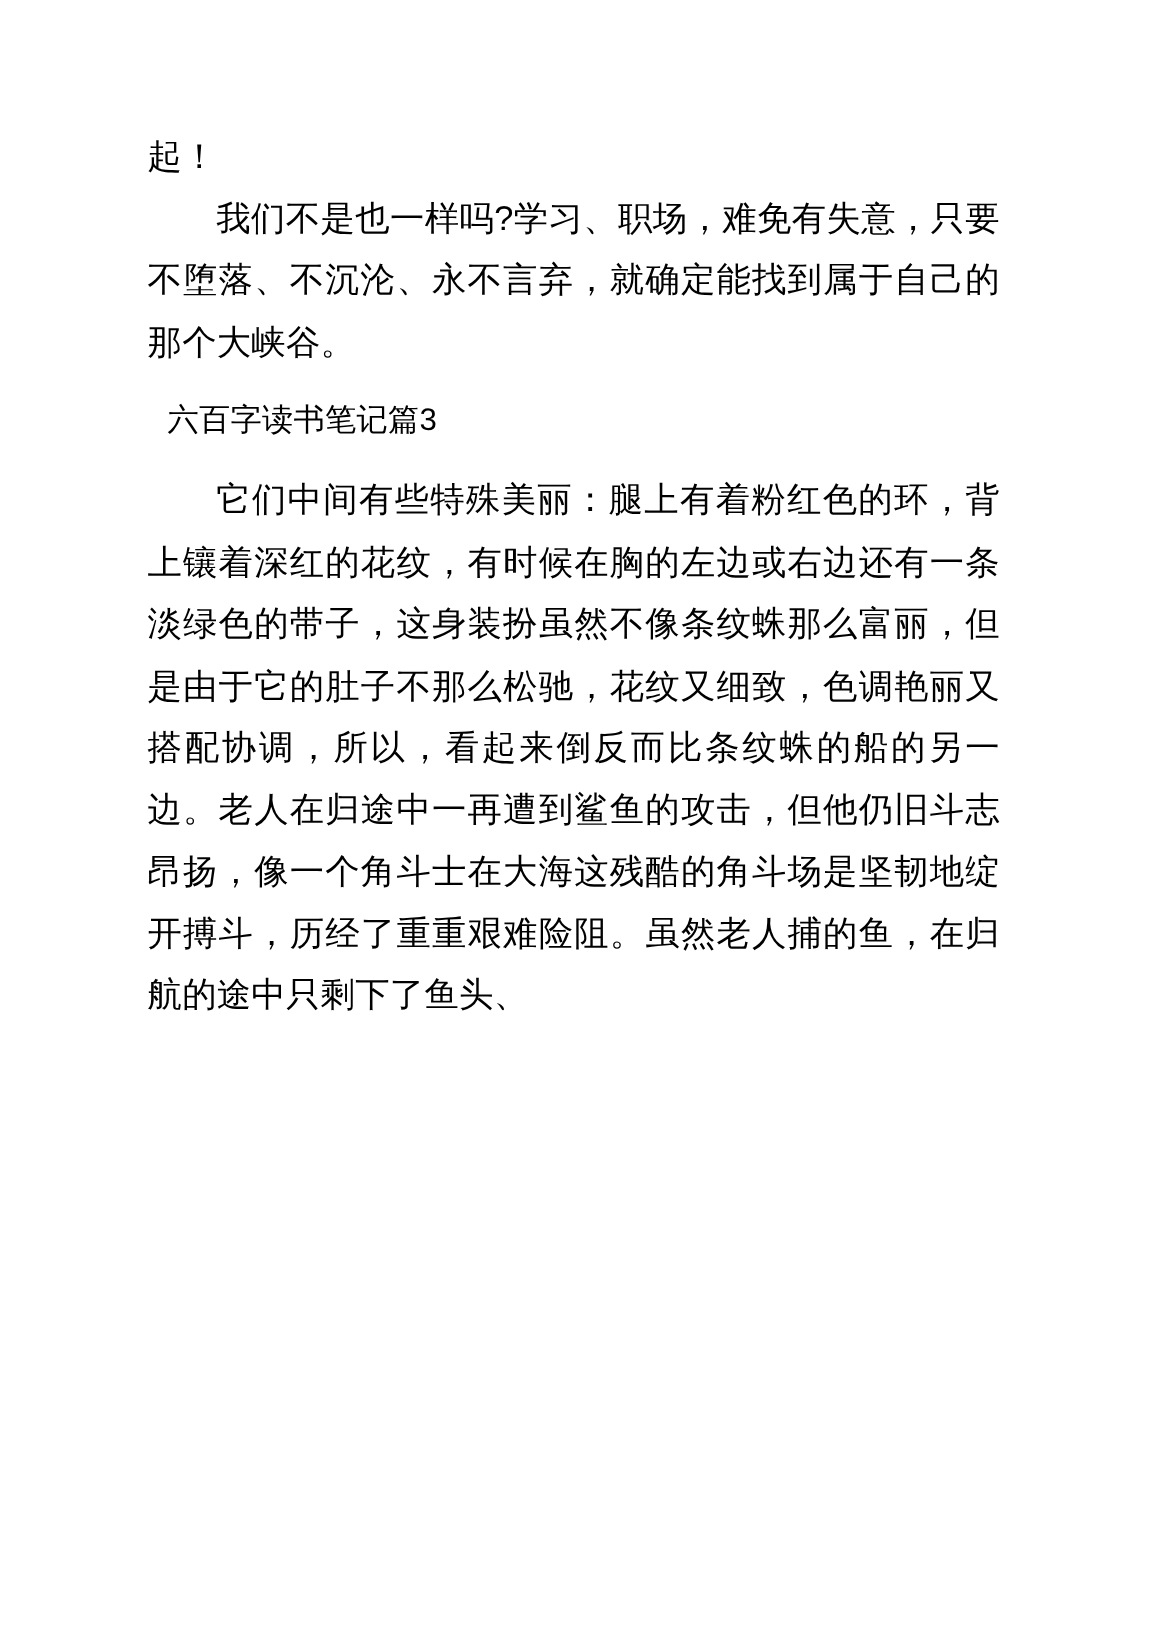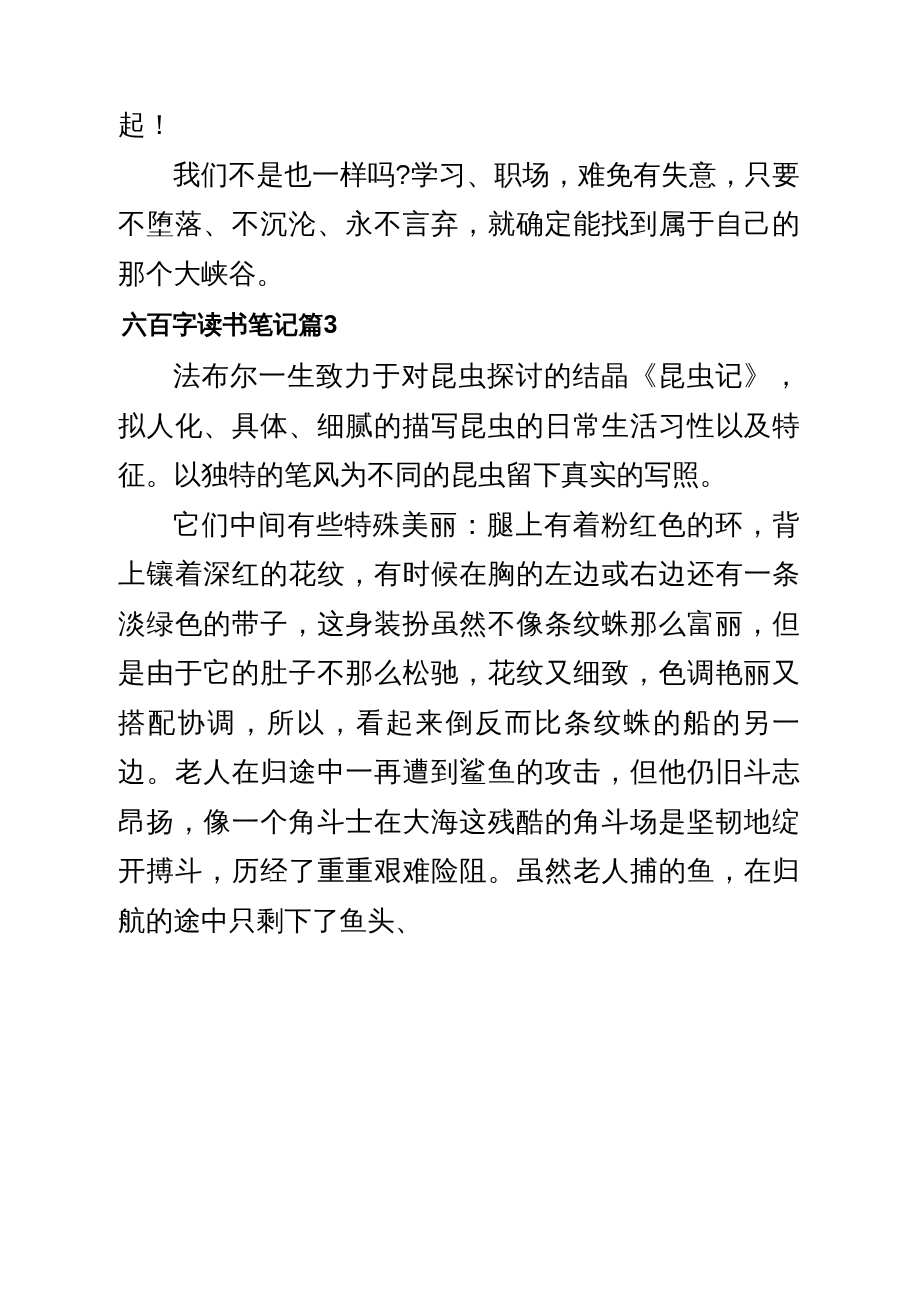--- a/index.html
+++ b/index.html
@@ -36,40 +36,39 @@
     word-break: break-all;
     font-weight: 400;
   }
   .para.indent {
     text-indent: 2em;
   }
   .para.cont {
     text-indent: 0;
   }
   .heading {
-    margin: 4px;
+    margin: 16px;
     font-size: 25px;
     line-height: 45px;
-    font-weight: bold;
+    font-weight: normal;
     letter-spacing: 0.2px;
     text-indent: 0;
   }
 </style>
 </head>
 <body>
 
 <div class="page">
   <div class="doc-body">
 
     <p class="para cont">起！</p>
 
 
     <p class="para indent">我们不是也一样吗?学习、职场，难免有失意，只要不堕落、不沉沦、永不言弃，就确定能找到属于自己的那个大峡谷。</p>
 
     <p class="heading">六百字读书笔记篇3</p>
 
-    <p class="para indent">法布尔一生致力于对昆虫探讨的结晶《昆虫记》，拟人化、具体、细腻的描写昆虫的日常生活习性以及特征。以独特的笔风为不同的昆虫留下真实的写照。</p>
 
 
     <p class="para indent">它们中间有些特殊美丽：腿上有着粉红色的环，背上镶着深红的花纹，有时候在胸的左边或右边还有一条淡绿色的带子，这身装扮虽然不像条纹蛛那么富丽，但是由于它的肚子不那么松驰，花纹又细致，色调艳丽又搭配协调，所以，看起来倒反而比条纹蛛的船的另一边。老人在归途中一再遭到鲨鱼的攻击，但他仍旧斗志昂扬，像一个角斗士在大海这残酷的角斗场是坚韧地绽开搏斗，历经了重重艰难险阻。虽然老人捕的鱼，在归航的途中只剩下了鱼头、</p>
 
   </div>
 </div>
 
 </body></html>

